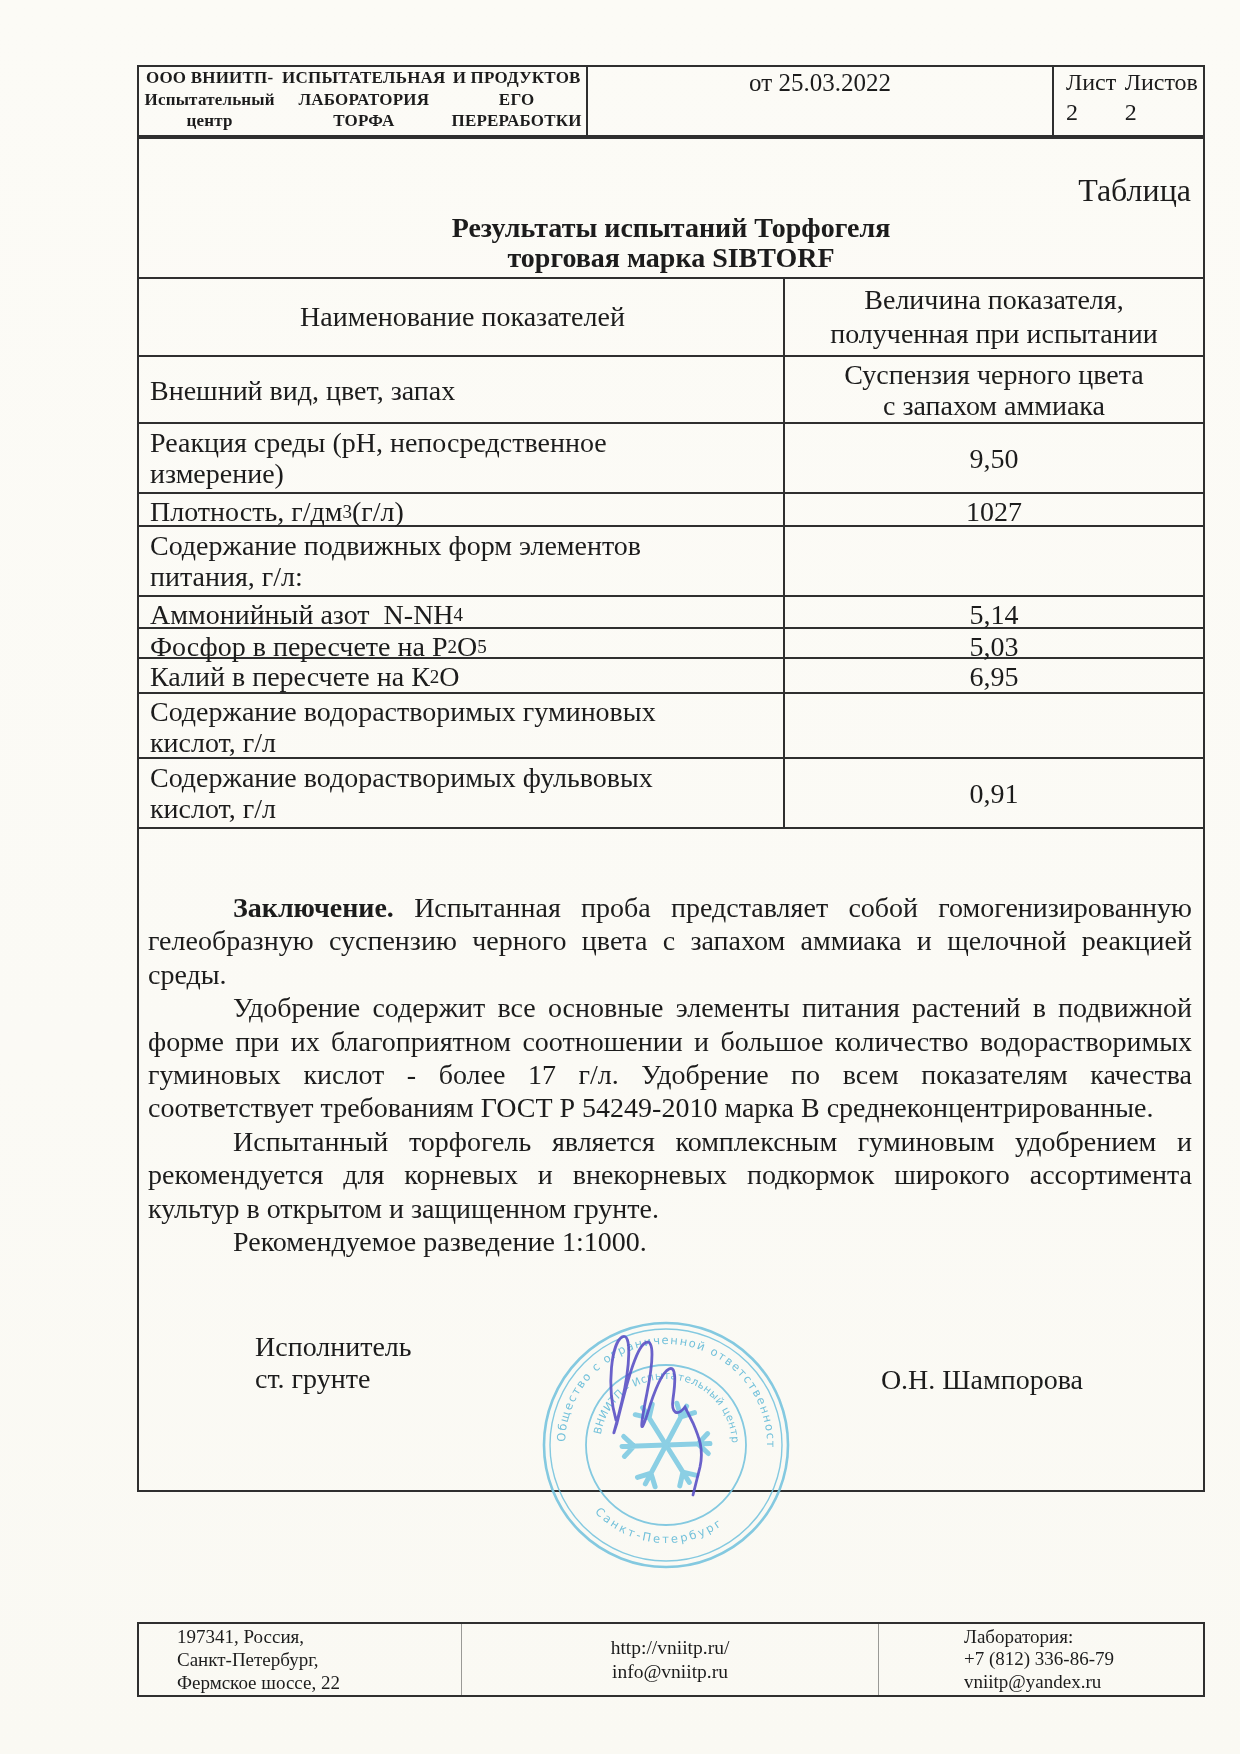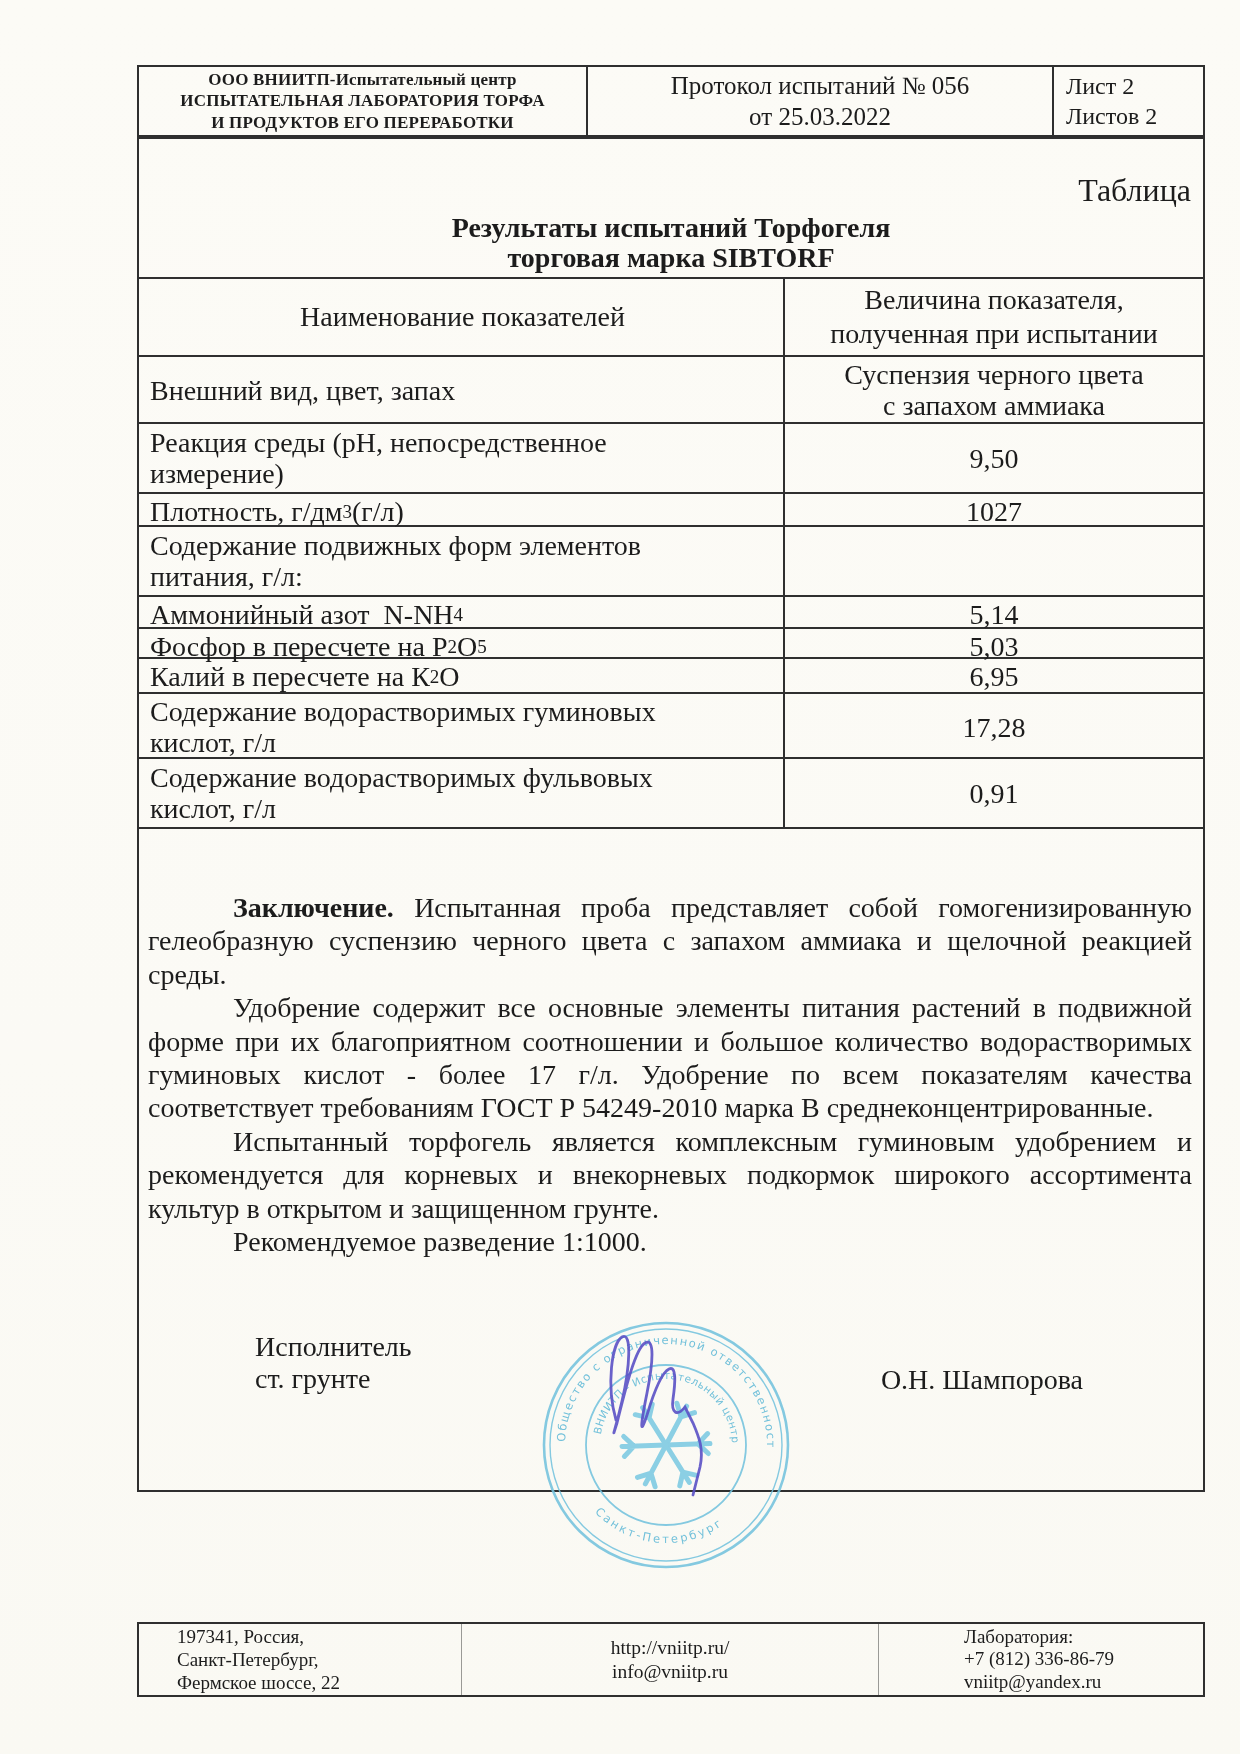--- a/index.html
+++ b/index.html
@@ -2,21 +2,21 @@
 <html><head>
 <meta charset="utf-8">
 <style>
   html,body{margin:0;padding:0;background:#d9d7d2;}
   .page{position:relative;width:1240px;height:1754px;margin:0 auto;
         background:linear-gradient(180deg,#fcfbf6 0%,#fbfaf5 60%,#faf9f3 100%);
         font-family:"Liberation Serif","DejaVu Serif",serif;color:#1c1c1c;overflow:hidden;}
   
   .hdr{position:absolute;left:137px;top:65px;width:1068px;height:72px;
        border:2px solid #2f2f2f;box-sizing:border-box;display:grid;grid-template-columns:449px 466px 1fr;}
-  .hdr-cell{display:flex;flex-direction:column;justify-content:center;box-sizing:border-box;}
+  .hdr-cell{display:flex;flex-direction:row;justify-content:center;box-sizing:border-box;}
   .hdr-cell.b1{border-right:2px solid #2f2f2f;text-align:center;font-weight:bold;font-size:17px;line-height:21.5px;letter-spacing:.2px;}
   .hdr-cell.b2{border-right:2px solid #2f2f2f;text-align:center;font-size:25px;line-height:31px;}
   .hdr-cell.b3{padding-left:12px;font-size:24px;line-height:30px;}
   
   .mainbox{position:absolute;left:137px;top:137px;width:1068px;height:1355px;
            border:2px solid #2f2f2f;box-sizing:border-box;}
   .tablica{position:absolute;top:33px;right:12px;font-size:32px;}
   .title{position:absolute;top:74px;left:0;right:0;text-align:center;font-weight:bold;
          font-size:28px;line-height:30px;}
   
@@ -54,21 +54,20 @@
 
 <div class="page">
 
   <div class="hdr">
     <div class="hdr-cell b1">
       <div>ООО ВНИИТП-Испытательный центр</div>
       <div>ИСПЫТАТЕЛЬНАЯ ЛАБОРАТОРИЯ ТОРФА</div>
       <div>И ПРОДУКТОВ ЕГО ПЕРЕРАБОТКИ</div>
     </div>
     <div class="hdr-cell b2">
-      <div>Протокол испытаний № 056</div>
       <div>от 25.03.2022</div>
     </div>
     <div class="hdr-cell b3">
       <div>Лист 2</div>
       <div>Листов 2</div>
     </div>
   </div>
 
   <div class="mainbox">
     <div class="tablica">Таблица</div>
@@ -105,21 +104,20 @@
       <div class="trow r6">
         <div class="tc1">Фосфор в пересчете на Р<sub>2</sub>О<sub>5</sub></div>
         <div class="tc2">5,03</div>
       </div>
       <div class="trow r7">
         <div class="tc1">Калий в пересчете на К<sub>2</sub>О</div>
         <div class="tc2">6,95</div>
       </div>
       <div class="trow r8">
         <div class="tc1">Содержание водорастворимых гуминовых<br>кислот, г/л</div>
-        <div class="tc2">17,28</div>
       </div>
       <div class="trow r9">
         <div class="tc1">Содержание водорастворимых фульвовых<br>кислот, г/л</div>
         <div class="tc2">0,91</div>
       </div>
     </div>
 
     <div class="concl">
       <p><b>Заключение.</b><span> Испытанная проба представляет собой гомогенизированную гелеобразную суспензию черного цвета с запахом аммиака и щелочной реакцией среды.</span></p>
       <p>Удобрение содержит все основные элементы питания растений в подвижной форме при их благоприятном соотношении и большое количество водорастворимых гуминовых кислот - более 17 г/л. Удобрение по всем показателям качества соответствует требованиям ГОСТ Р 54249-2010 марка В среднеконцентрированные.</p>

